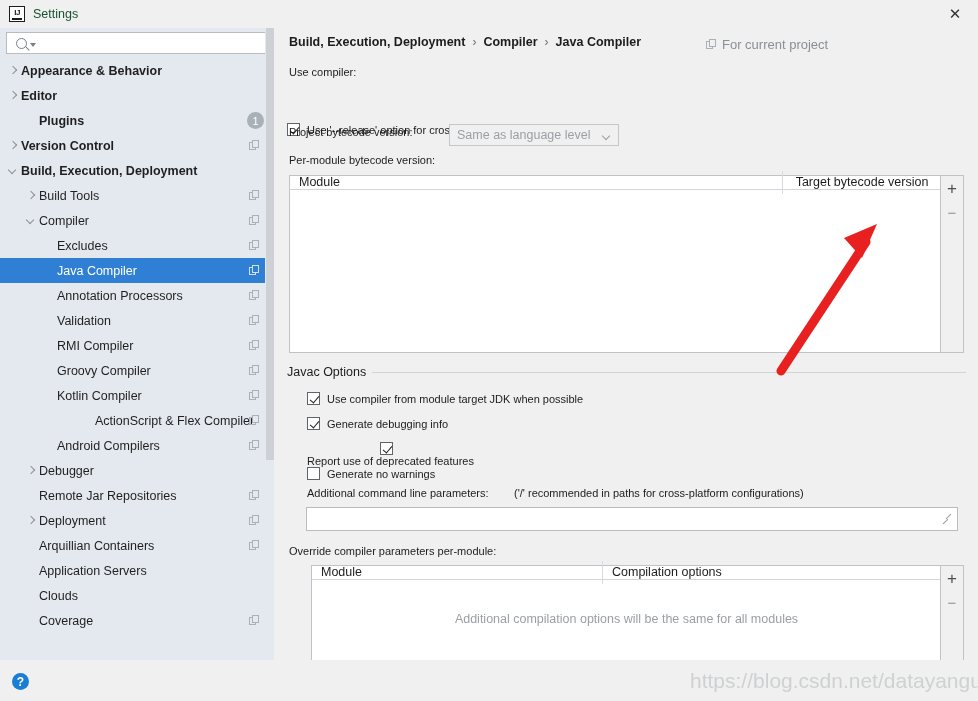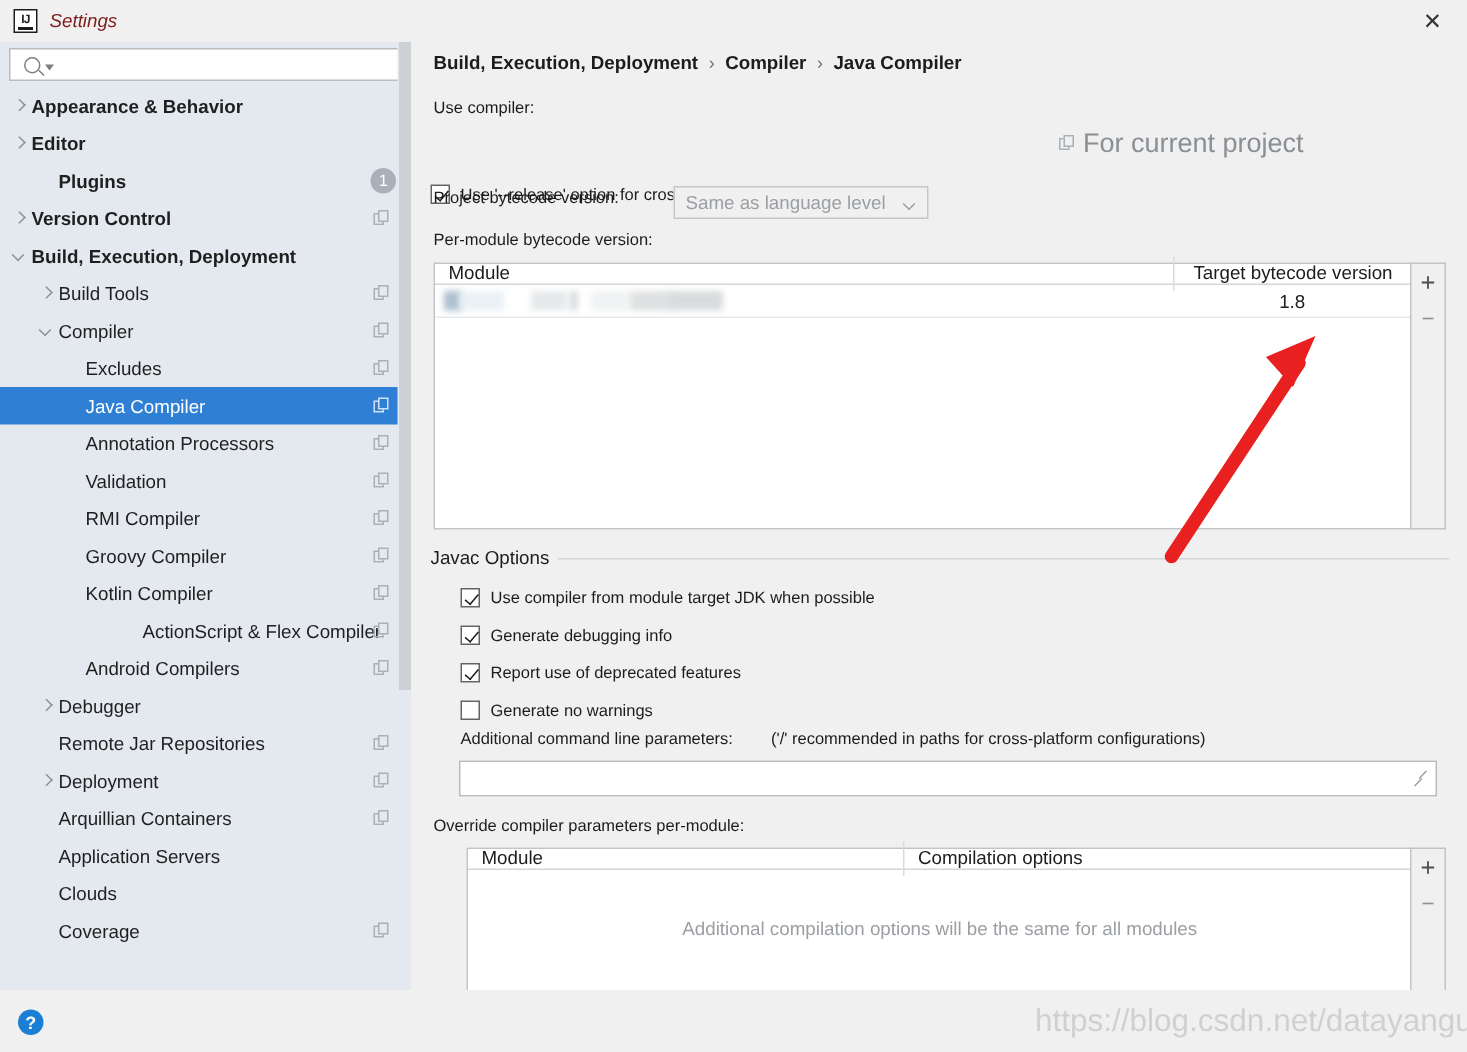--- a/index.html
+++ b/index.html
@@ -24,21 +24,21 @@
   .ij-logo {
     width: 16px; height: 16px; margin-left: 9px; margin-right: 8px;
     background: #fff; border: 1.5px solid #1c1c1c; position: relative;
     display: flex; align-items: center; justify-content: center;
     font-size: 8px; font-weight: bold; letter-spacing: -0.5px; color: #1c1c1c;
     line-height: 1;
   }
   .ij-logo .bar {
     position: absolute; left: 2px; right: 2px; bottom: 1px; height: 2.5px; background: #1c1c1c;
   }
-  .title-text { font-size: 12.5px; color: #7f1d1d; font-style: italic; }
+  .title-text { font-size: 12.5px; color: #14532d; }
   .close-btn {
     position: absolute; right: 0; top: 0; width: 46px; height: 28px;
     display: flex; align-items: center; justify-content: center;
     font-size: 15px; color: #333; cursor: default;
   }
 
   
   .sidebar {
     position: absolute; left: 0; top: 28px; width: 274px; height: 632px;
     background: #e4e9ef;
@@ -118,21 +118,21 @@
     position: absolute; left: 274px; top: 28px; width: 704px; height: 632px;
     background: #f0f0f0;
   }
   .breadcrumb {
     position: absolute; left: 15px; top: 7px; display: flex; align-items: center;
     font-size: 12.5px; font-weight: bold; color: #1c1c1c;
   }
   .crumb-sep { margin: 0 7px; color: #6b6f73; font-weight: normal; font-size: 12px; }
   .for-project {
     position: absolute; left: 432px; top: 9px; display: flex; align-items: center;
-    color: #8a8f94; font-size: 18px; margin-top: 48px;
+    color: #8a8f94; font-size: 13px;
   }
   .fp-icon { width: 11px; height: 11px; position: relative; margin-right: 5px; }
   .fp-icon .b { position: absolute; width: 7px; height: 8px; border: 1.2px solid #a9b0b7; }
   .fp-icon .b1 { left: 0; top: 2px; }
   .fp-icon .b2 { left: 3px; top: 0; background: #f0f0f0; }
 
   .row { position: absolute; display: flex; align-items: center; }
   .lbl { font-size: 11px; color: #1c1c1c; text-align: right; }
 
   .combo {
@@ -450,53 +450,39 @@
     <div class="row" style="left:15px; top:126px;">
       <span class="lbl">Per-module bytecode version:</span>
     </div>
 
     <div class="tbl-wrap" style="left:15px; top:147px; width:653px; height:178px;">
       <div class="tbl-head">
         <div class="th" style="width:492px;">Module</div>
         <div class="th-div"></div>
         <div class="th center" style="width:158px;">Target bytecode version</div>
       </div>
-      <div class="tbl-row">
-        <div class="cell" style="width:492px;">
-          <span class="blur-name">
-            <i style="left:0px;  width:12px; background:#9fb4c6;"></i>
-            <i style="left:10px; width:30px; background:#e7eff4;"></i>
-            <i style="left:58px; width:24px; background:#e2e5e7;"></i>
-            <i style="left:84px; width:5px;  background:#cfd3d6;"></i>
-            <i style="left:98px; width:26px; background:#eef0f1;"></i>
-            <i style="left:124px;width:28px; background:#d9dcde;"></i>
-            <i style="left:150px;width:36px; background:#d2d5d7;"></i>
-          </span>
-        </div>
-        <div class="cell center" style="width:159px;">1.8</div>
-      </div>
       <div class="tbl-side" style="height:178px;">
         <div class="sidebtn">+</div>
         <div class="sidebtn minus">−</div>
       </div>
     </div>
 
     <div class="group-title" style="left:13px; top:337px;">Javac Options</div>
     <div class="group-line" style="left:90px; top:344px; width:602px;"></div>
 
     <div id="javac-options">
         <div class="chk" style="position: absolute; left: 33px; top: 364px;">
           <span class="chkbox checked"></span>
           <span class="lbl">Use compiler from module target JDK when possible</span>
         </div>
         <div class="chk" style="position: absolute; left: 33px; top: 389px;">
           <span class="chkbox checked"></span>
           <span class="lbl">Generate debugging info</span>
         </div>
-        <div class="chk" style="position: absolute; left: 33px; top: 414px;">
+        <div class="chk" style="position: absolute; left: 33px; top: 414px; flex-direction: column;">
           <span class="chkbox checked"></span>
           <span class="lbl">Report use of deprecated features</span>
         </div>
         <div class="chk" style="position: absolute; left: 33px; top: 439px;">
           <span class="chkbox"></span>
           <span class="lbl">Generate no warnings</span>
         </div>
       </div>
 
     <div class="row" style="left:33px; top:459px;">

